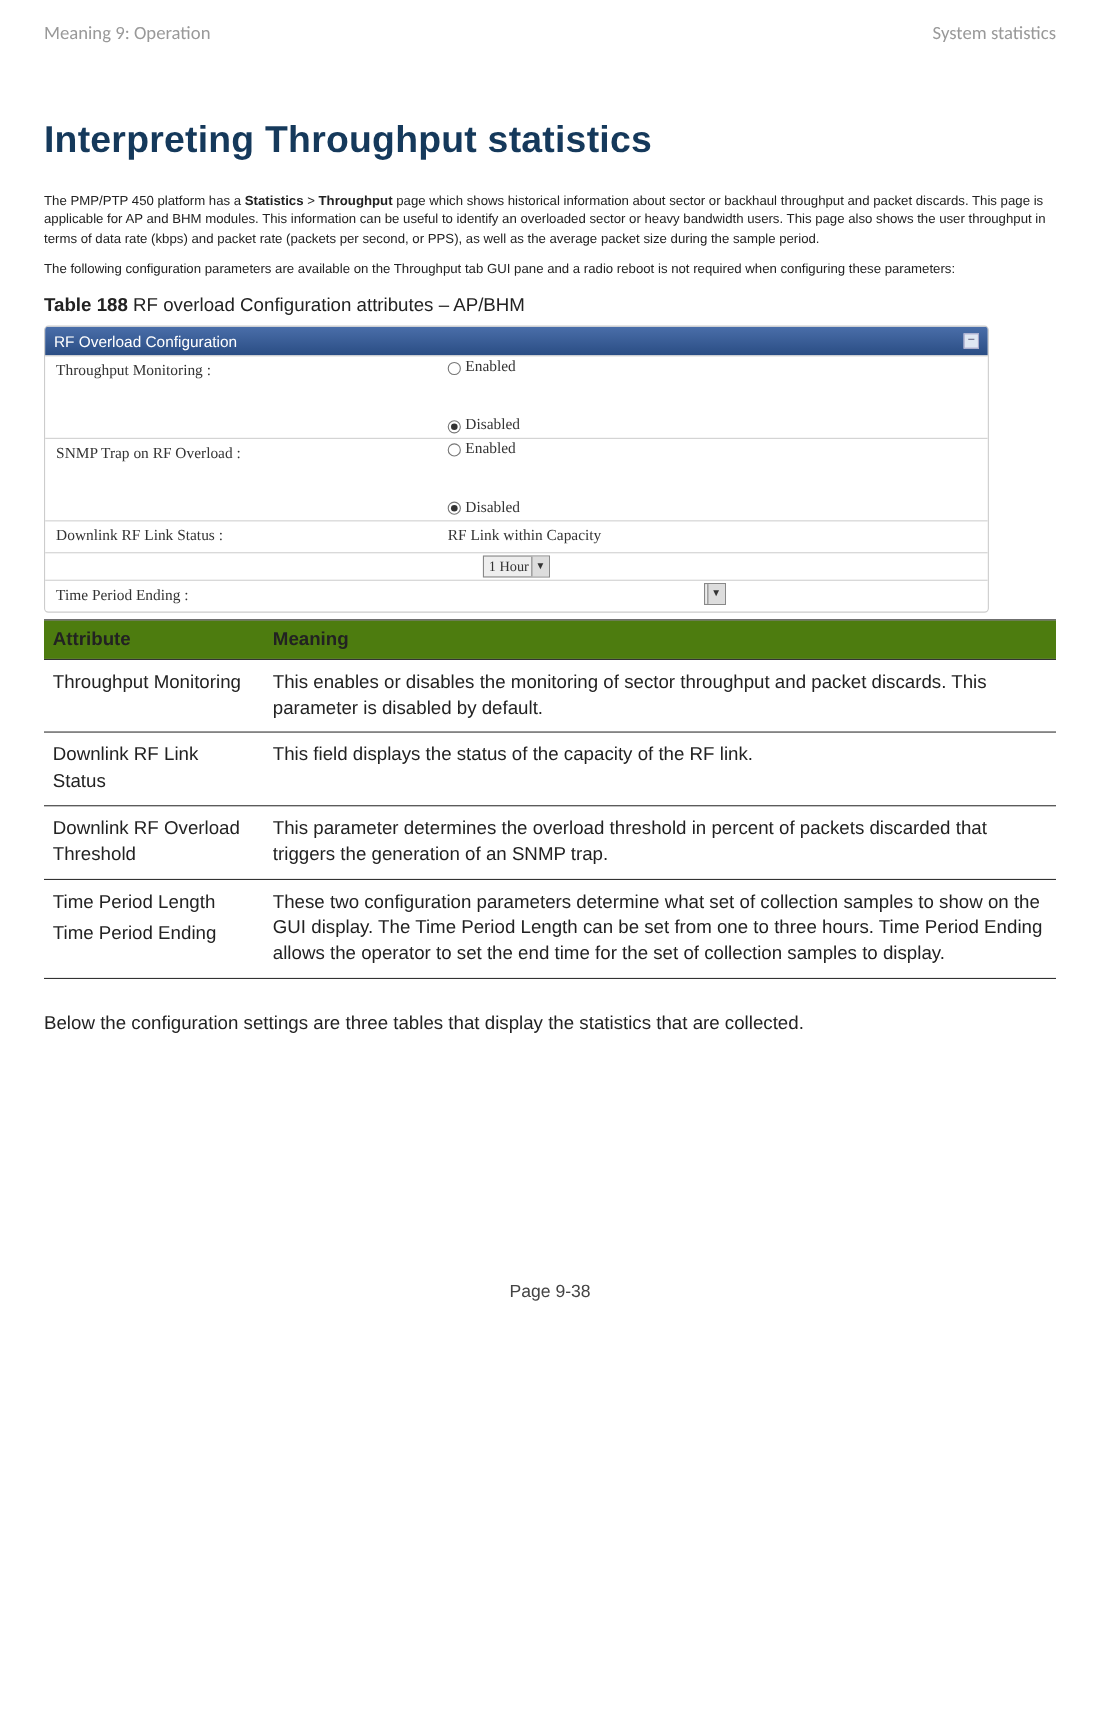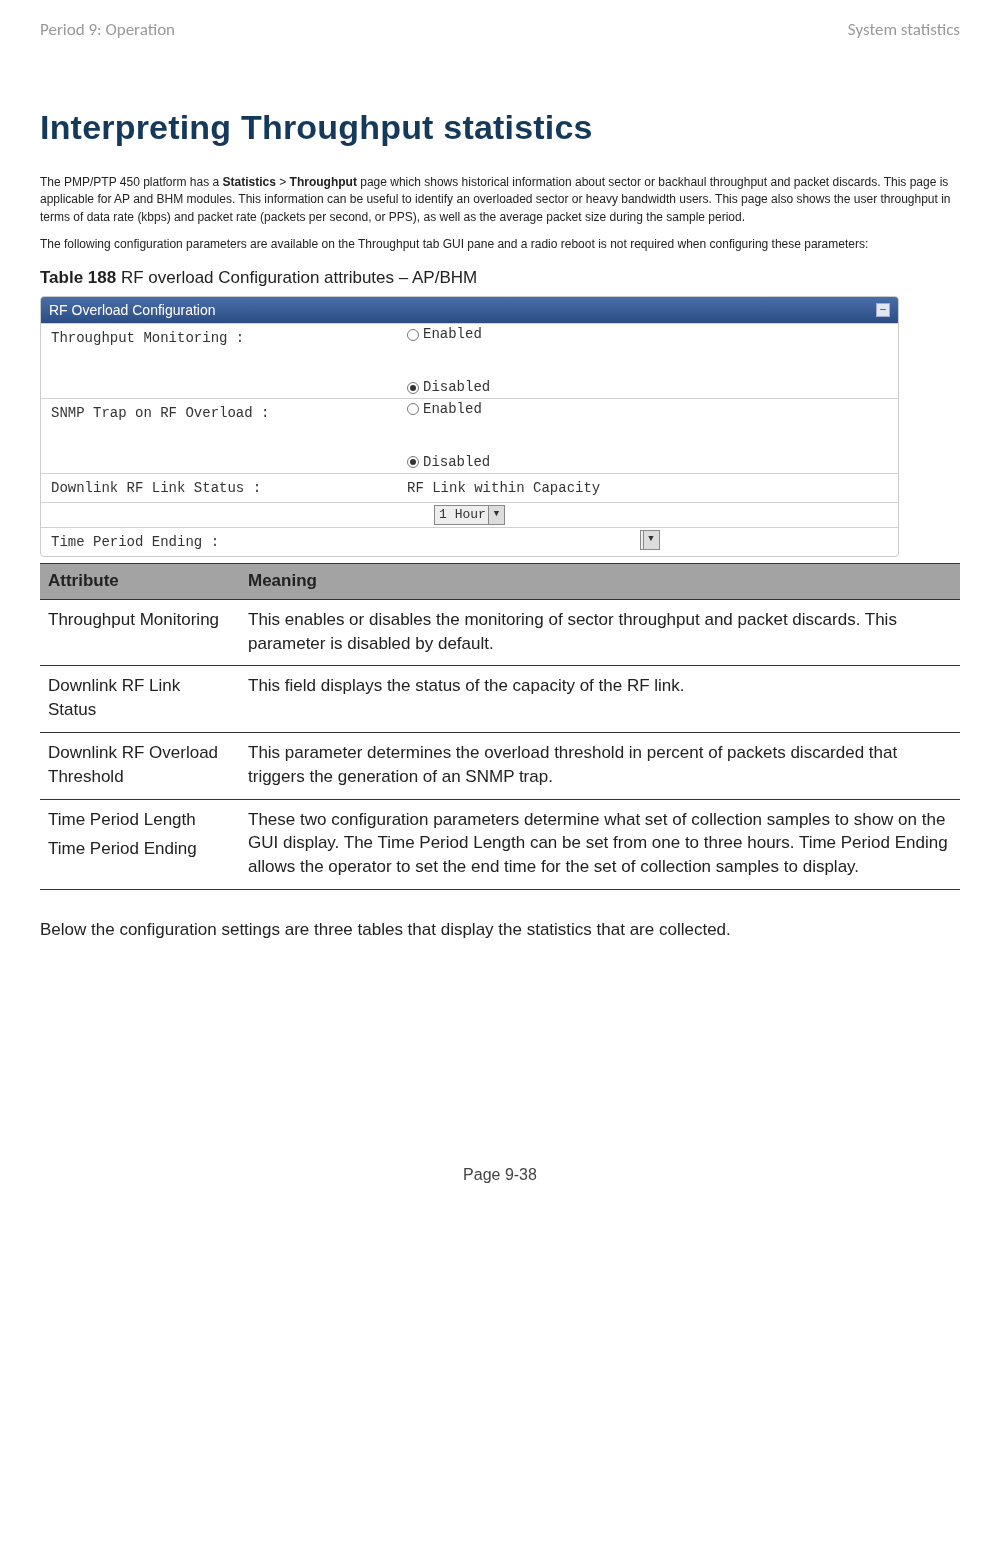--- a/index.html
+++ b/index.html
@@ -65,21 +65,21 @@
     width: 14px; height: 14px;
     background: #dfe7f3;
     border: 1px solid #aac;
     font-size: 10px; line-height: 10px;
     text-align: center;
     color: #335;
   }
   .config-row {
     display: flex;
     border-top: 1px solid #d0d0d0;
-    font-family: Liberation Mono, monospace;
+    font-family: Liberation Serif, serif;
     font-size: 14px;
     color: #333;
   }
   .config-row:first-of-type { border-top: none; }
   .config-label {
     width: 360px;
     padding: 4px 10px;
   }
   .config-value {
     flex: 1;
@@ -128,21 +128,21 @@
     font-size: 9px; color: #333;
   }
 
   
   table.attr-table {
     width: 100%;
     border-collapse: collapse;
     margin-top: 6px;
   }
   .attr-table th {
-    background: #a3a3a3;
+    background: #4d7c0f;
     text-align: left;
     font-weight: 700;
     font-size: 17px;
     padding: 5px 8px;
     border-top: 1px solid #333;
     border-bottom: 1px solid #333;
   }
   .attr-table th:first-child { width: 200px; }
   .attr-table td {
     vertical-align: top;
@@ -164,21 +164,21 @@
     color: #444;
     font-size: 16px;
     position: relative;
     margin-top: 220px;
   }
 </style>
 </head>
 <body>
 
 <div class="top-bar">
-  <span>Period 9:  Operation</span>
+  <span>Meaning 9:  Operation</span>
   <span>System statistics</span>
 </div>
 
 <h1 class="section-title">Interpreting Throughput statistics</h1>
 
 <div class="body-text">
   <p>
     <span>The PMP/PTP 450 platform has a </span><b>Statistics</b><span> &gt; </span><b>Throughput</b><span> page which shows historical information about sector or backhaul throughput and packet discards. This page is applicable for AP and BHM modules. This information can be useful to identify an overloaded sector or heavy bandwidth users. This page also shows the user throughput in terms of data rate (kbps) and packet rate (packets per second, or PPS), as well as the average packet size during the sample period.</span>
   </p>
   <p>The following configuration parameters are available on the Throughput tab GUI pane and a radio reboot is not required when configuring these parameters:</p>

